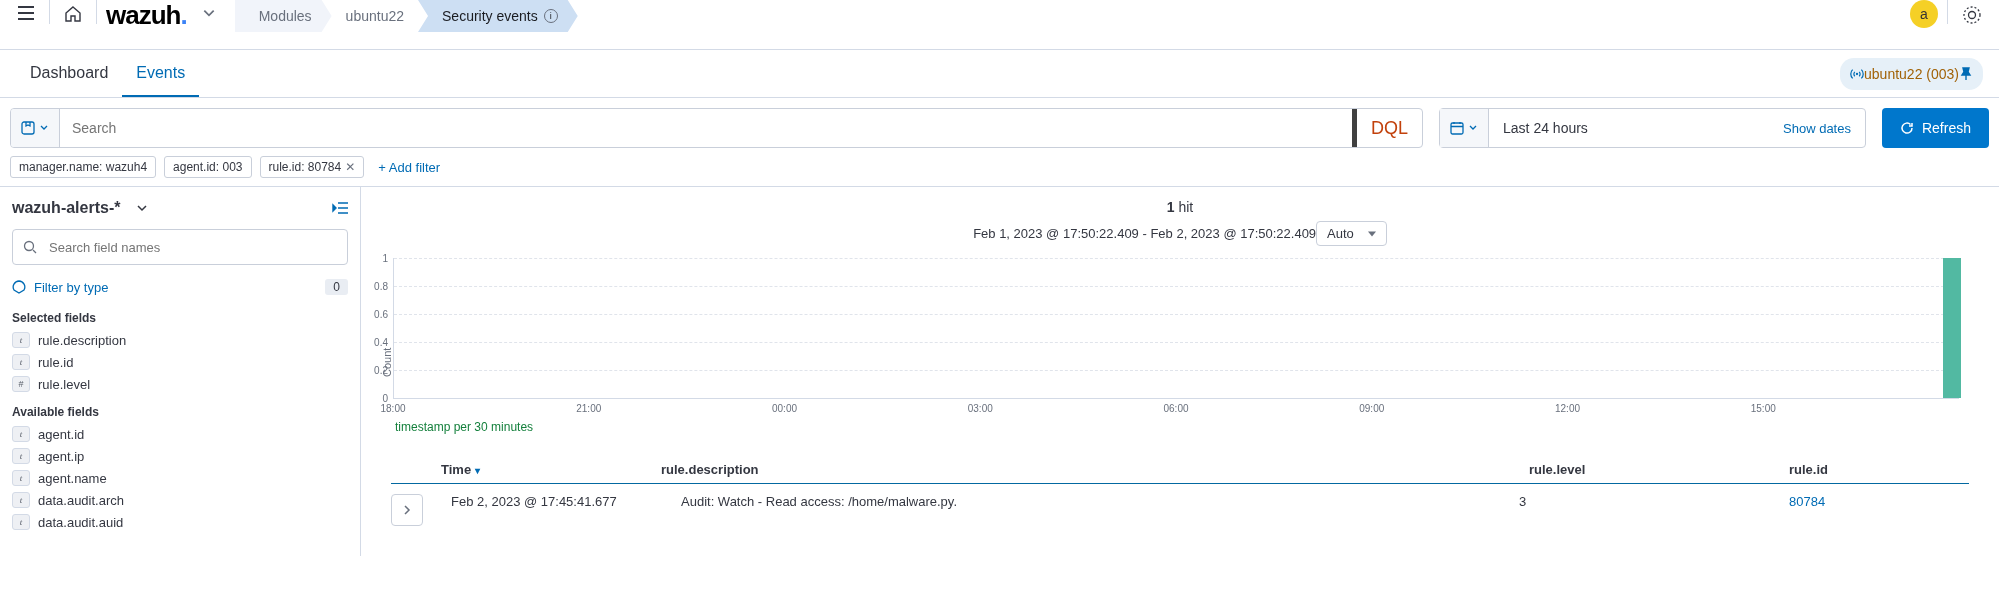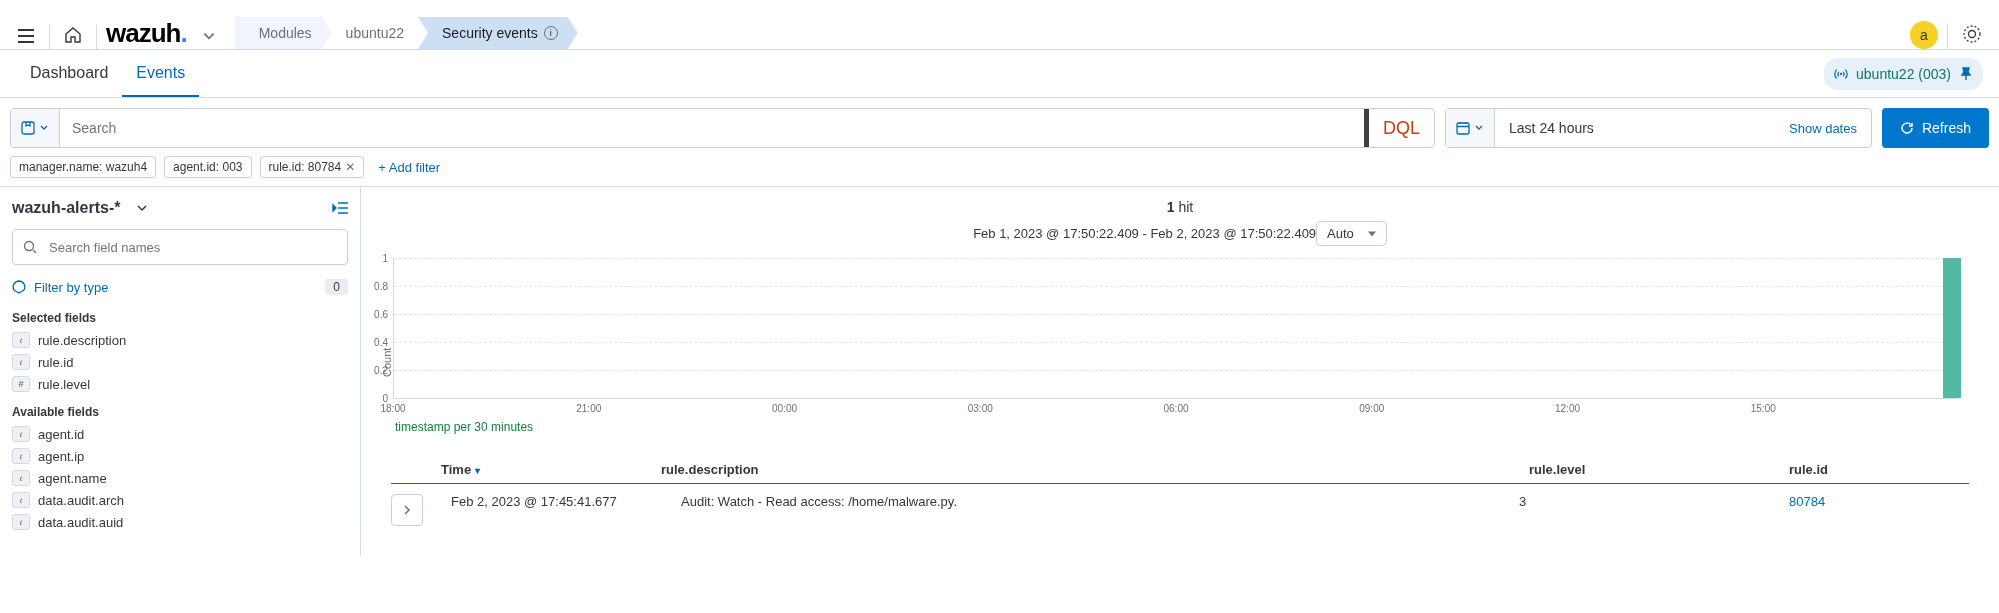--- a/index.html
+++ b/index.html
@@ -1,35 +1,35 @@
 <!DOCTYPE html>
 <html><head>
 <meta charset="utf-8">
 <style>
 *{box-sizing:border-box;margin:0;padding:0;font-family:-apple-system,BlinkMacSystemFont,"Segoe UI",Helvetica,Arial,sans-serif}
 body{background:#fff;color:#343741;font-size:14px;width:1999px}
-.topbar{height:50px;border-bottom:1px solid #d3dae6;display:flex;align-items:flex-end;padding:0 12px;gap:9px}
+.topbar{height:50px;border-bottom:1px solid #d3dae6;display:flex;align-items:flex-start;padding:0 12px;gap:9px}
 .icon-btn{padding:6px;display:inline-flex;align-items:center;justify-content:center;cursor:pointer;color:#343741}
 .sep{width:1px;height:24px;background:#d3dae6}
 .logo{font-size:26px;font-weight:700;color:#000;letter-spacing:-1px}
 .logo .dot{color:#3b82f6}
 .breadcrumb{display:flex;align-items:center;gap:0;margin-left:4px}
 .crumb{position:relative;height:32px;display:flex;align-items:center;padding:0 20px 0 24px;font-size:14px;color:#69707d;background:#f1f4fa;clip-path:polygon(0 0,calc(100% - 10px) 0,100% 50%,calc(100% - 10px) 100%,0 100%,10px 50%)}
 .crumb.first{clip-path:polygon(0 0,calc(100% - 10px) 0,100% 50%,calc(100% - 10px) 100%,0 100%)}
 .crumb.plain{background:transparent;clip-path:none;padding:0 14px}
 .crumb.active{background:#cddff3;color:#1a1c21}
 .info-icon{margin-left:6px;width:14px;height:14px;border:1px solid #69707d;border-radius:50%;display:inline-flex;align-items:center;justify-content:center;font-size:9px}
 .spacer{flex:1}
 .avatar{width:28px;height:28px;background:#f5d026;border-radius:50%;display:flex;align-items:center;justify-content:center;font-size:14px;color:#333}
 .tabbar{height:48px;border-bottom:1px solid #d3dae6;display:flex;align-items:stretch;padding:0 16px}
 .tab{display:flex;align-items:center;padding:0 14px;font-size:16px;color:#343741;cursor:pointer;border-bottom:2px solid transparent}
 .tab.active{color:#006bb4;border-bottom-color:#006bb4;font-weight:500}
-.agent-badge{margin-left:auto;display:flex;align-items:center;background:#e6f0f8;color:#0f766e;padding:0 10px;font-size:14px;gap:8px;align-self:center;height:32px;border-radius:14px}
+.agent-badge{margin-left:auto;display:flex;align-items:center;background:#e6f0f8;color:#a16207;padding:0 10px;font-size:14px;align-self:center;height:32px;border-radius:14px}
 .pin{color:#006bb4;font-size:16px}
-.searchrow{display:flex;padding:10px 10px 0;gap:10px}
+.searchrow{display:flex;padding:10px 10px 0;gap:16px}
 .searchbox{flex:1;border:1px solid #c9cfda;border-radius:4px;display:flex;align-items:center;height:40px;overflow:hidden}
 .sb-btn{height:100%;padding:0 10px;background:#f5f7fa;color:#006bb4;display:flex;align-items:center;font-size:13px;border-right:1px solid #c9cfda;gap:4px}
 .sb-input{flex:1;border:none;padding:0 12px;font-size:14px;outline:none;color:#69707d}
 .sb-dql{padding:0 14px;color:#c2410c;font-size:18px;border-left:5px solid #404040;height:100%;display:flex;align-items:center}
 .datebox{border:1px solid #c9cfda;border-radius:4px;display:flex;align-items:center;height:40px}
 .db-cal{padding:0 10px;color:#006bb4;border-right:1px solid #c9cfda;height:100%;display:flex;align-items:center;background:#f5f7fa;gap:4px}
 .db-range{padding:0 14px;font-size:14px;color:#343741;min-width:280px}
 .db-show{padding:0 14px;color:#006bb4;font-size:13px}
 .refresh-btn{background:#07c;color:#fff;border-radius:4px;padding:0 18px;height:40px;display:flex;align-items:center;gap:8px;font-size:14px;cursor:pointer}
 .filterrow{display:flex;align-items:center;padding:8px 10px;gap:8px;border-bottom:1px solid #d3dae6}

